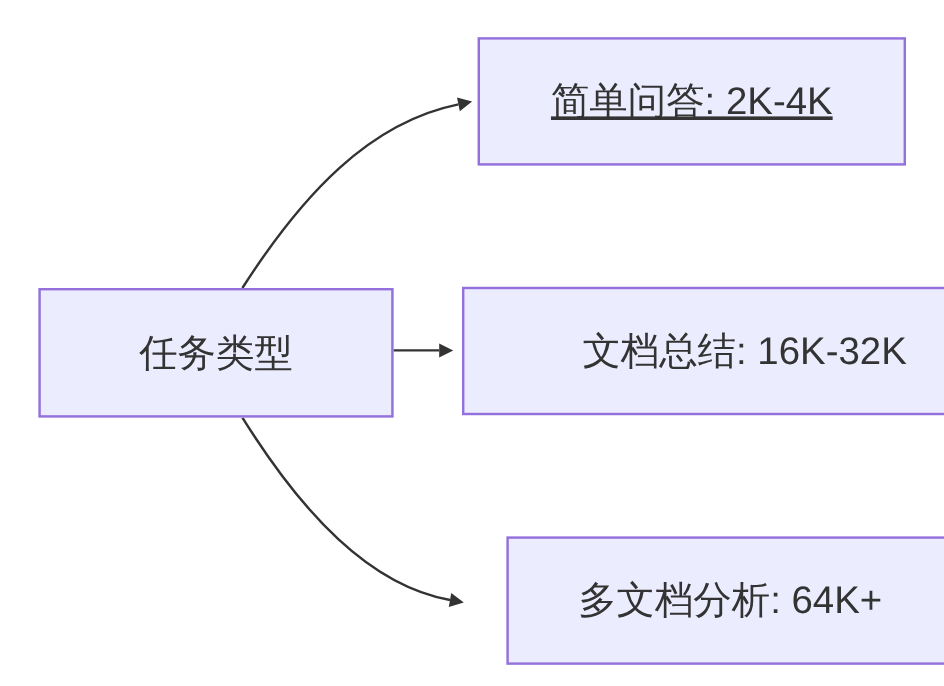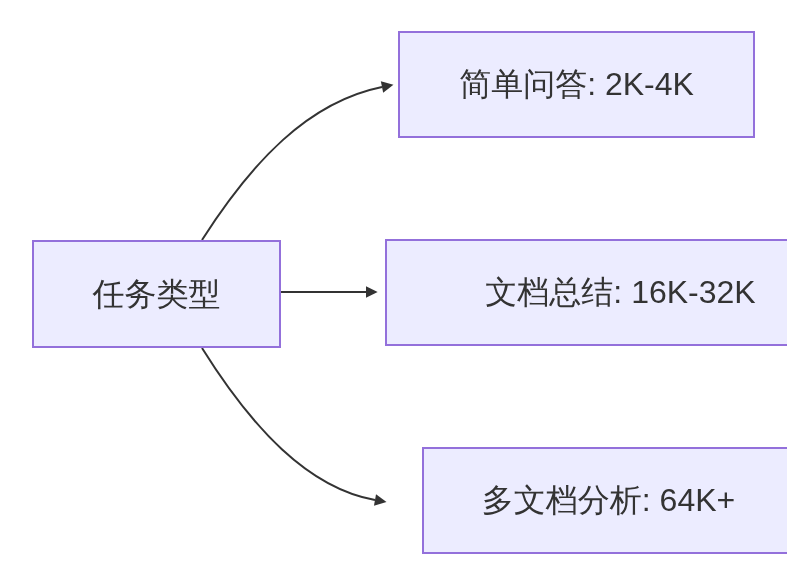--- a/index.html
+++ b/index.html
@@ -21,22 +21,22 @@
     background: var(--node-fill, #ECECFF);
     border: 2px solid var(--node-border, #9370DB);
     display: flex;
     align-items: center;
     justify-content: center;
     color: var(--text, #333333);
     font-size: 32px;
     line-height: 1.2;
     white-space: nowrap;
   }
-  #node-source { left: 32px;  top: 240px; width: 249px; height: 108px; }
-  #node-t0     { left: 398px; top: 31px;  width: 357px; height: 107px; }
+  #node-source { left: 32px;  top: 240px; width: 296px; height: 108px; }
+  #node-t0     { left: 398px; top: 31px;  width: 357px; height: 107px; text-decoration: underline; }
   #node-t1     { left: 385px; top: 239px; width: 471px; height: 107px; }
   #node-t2     { left: 390px; top: 447px; width: 373px; height: 107px; margin-left: 32px; }
   #edges {
     position: absolute;
     left: 0;
     top: 0;
     pointer-events: none;
   }
   #edges path.edge {
     fill: none;

